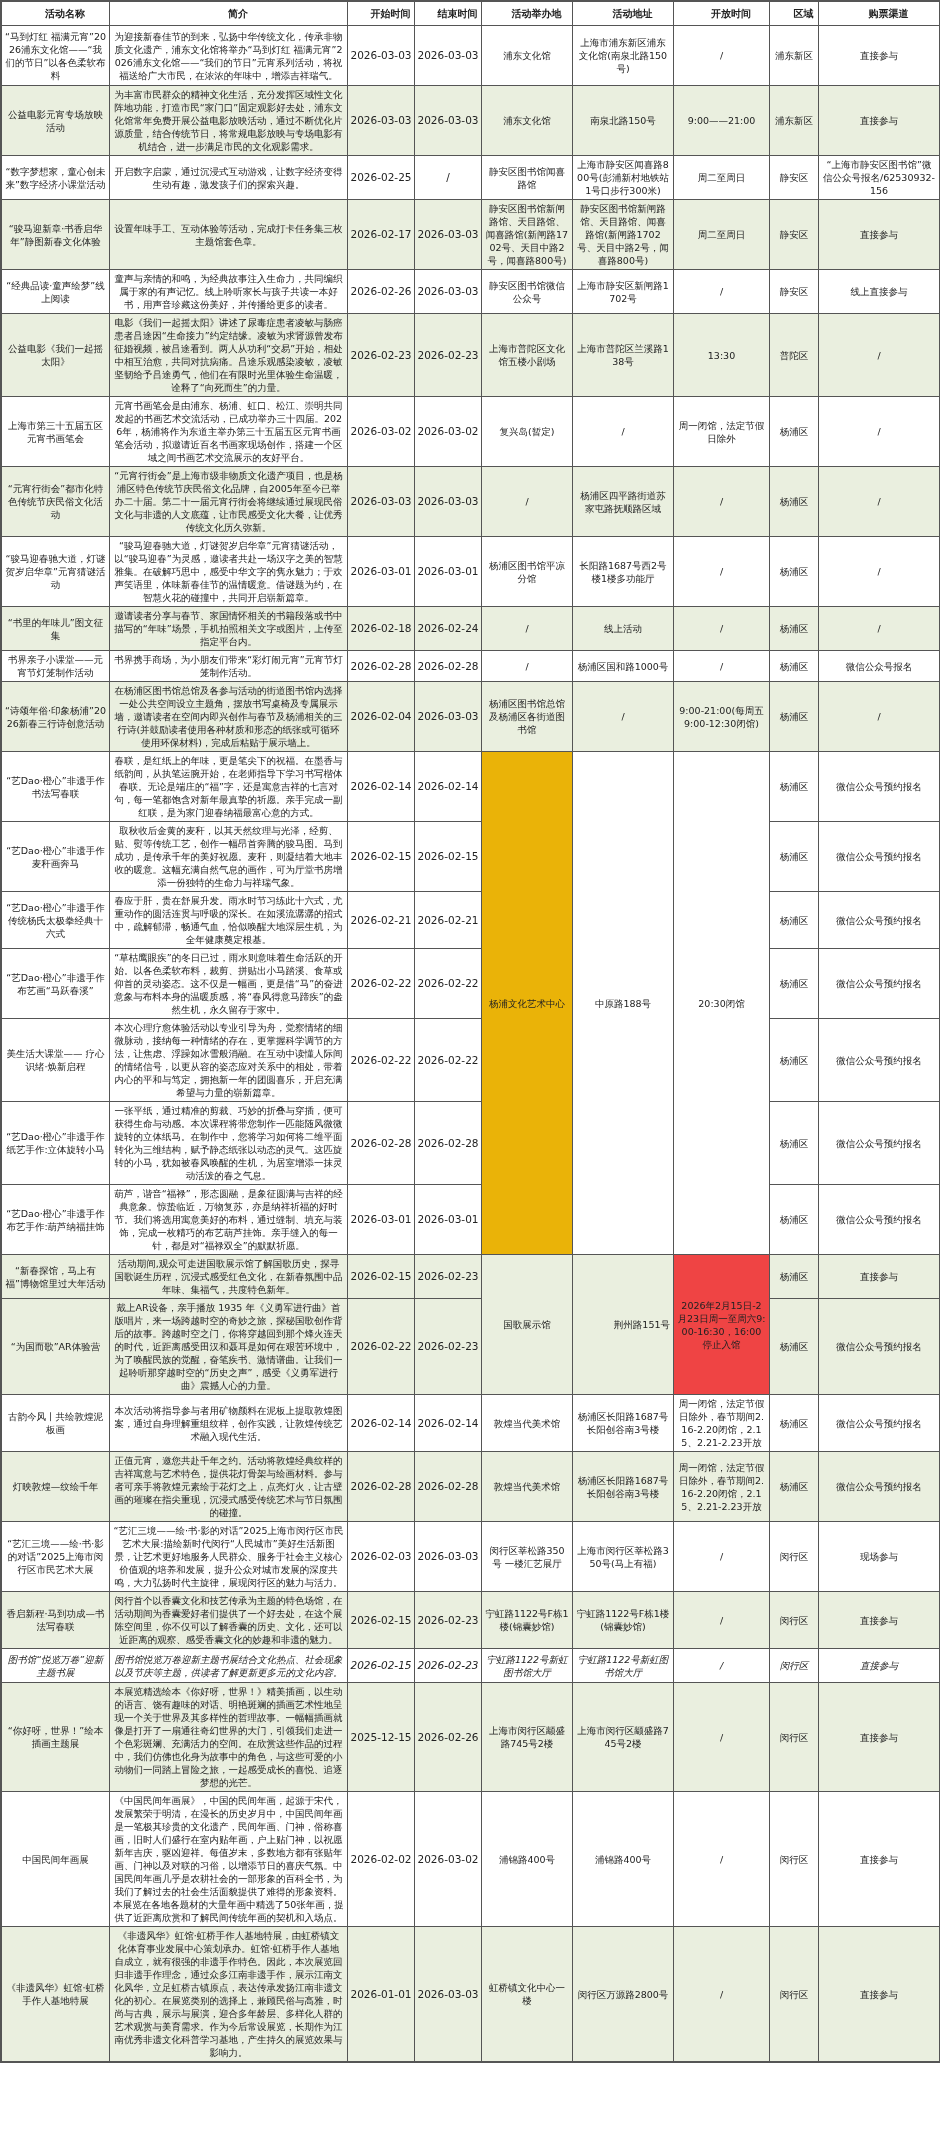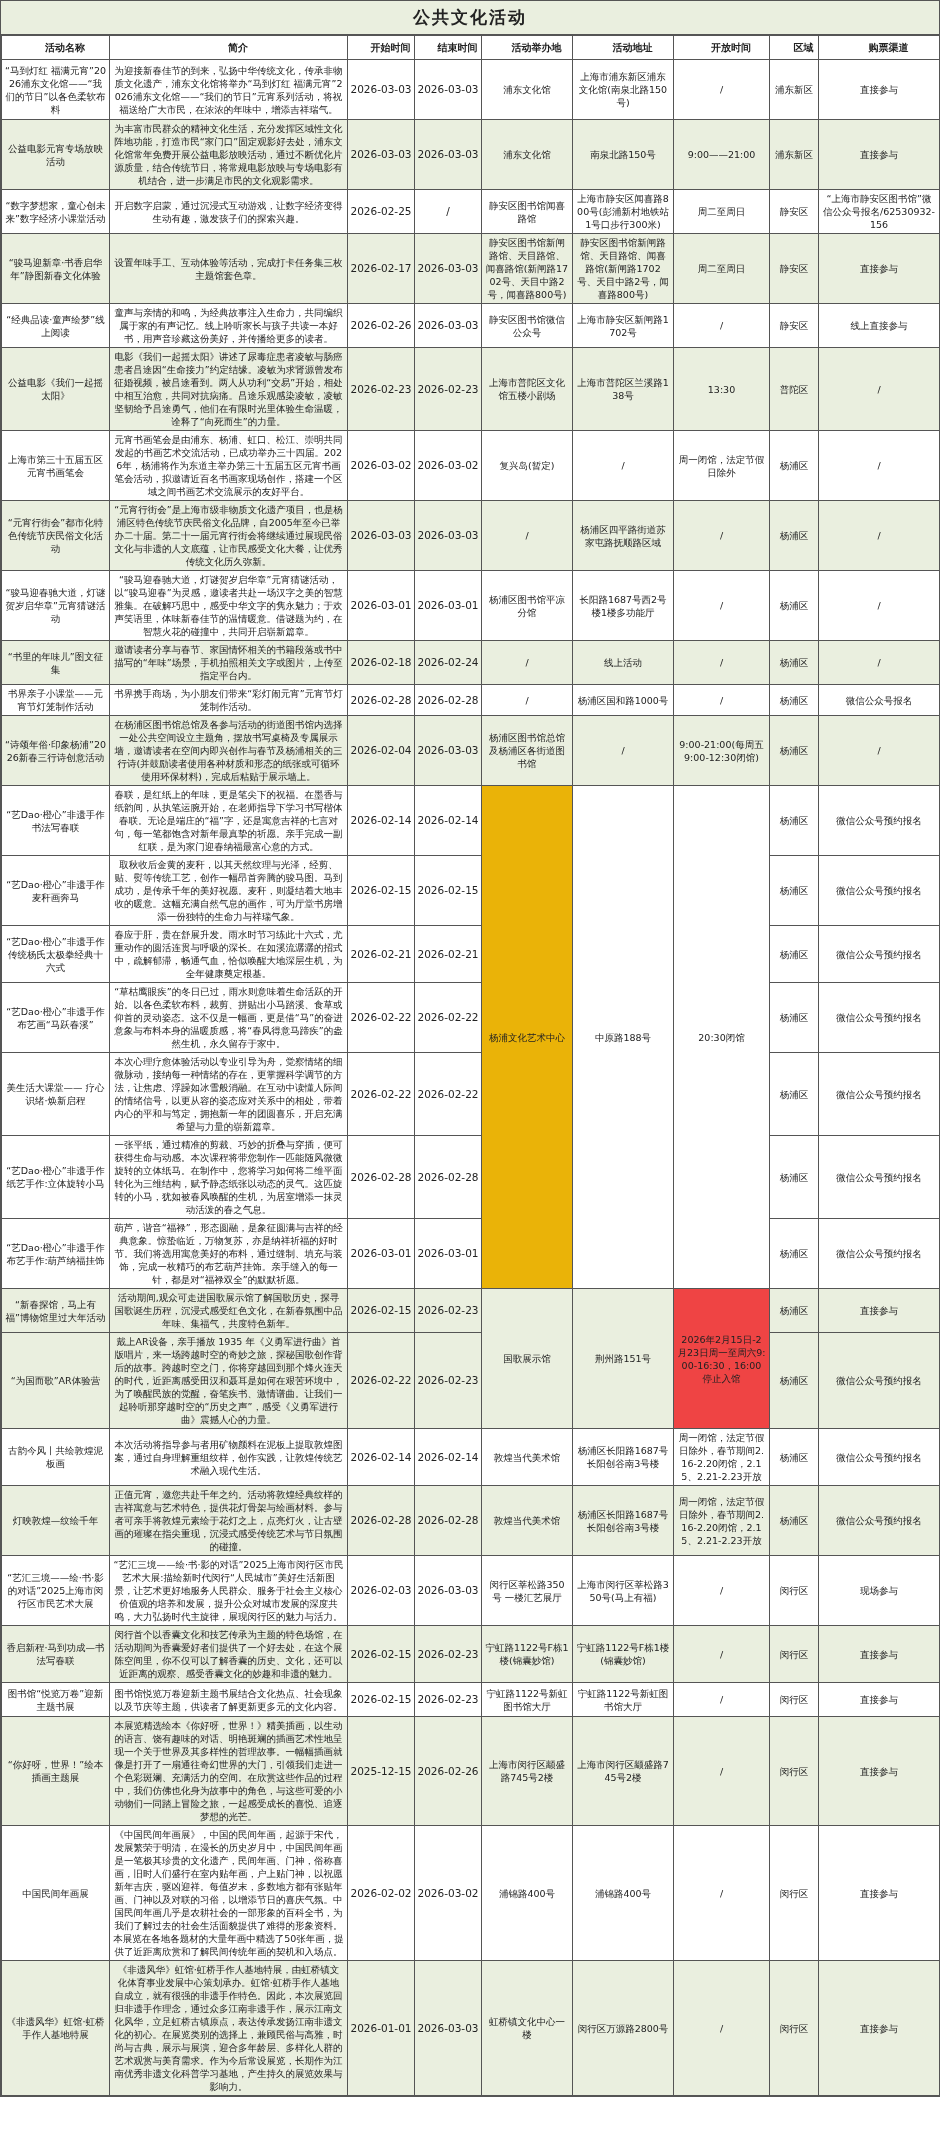--- a/index.html
+++ b/index.html
@@ -11,21 +11,20 @@
   th{height:19px;font-weight:bold;background:#fff;font-size:10px;padding-left:22px;}
   tr.g td{background:#eaefdf;}
   tr.w td{background:#fff;}
   td.desc{font-size:9.5px;line-height:13px;}
   td.date{font-size:10.5px;white-space:nowrap;padding:2px 1px;}
 </style>
 </head>
 <body>
 
 <div class="wrap">
-  <div class="title">公共文化活动</div>
   <table>
     <colgroup>
       <col style="width:108px">
         <col style="width:238px">
         <col style="width:67px">
         <col style="width:67px">
       <col style="width:91px">
         <col style="width:101px">
         <col style="width:96px">
         <col style="width:49px">
@@ -235,21 +234,21 @@
           <td class="date">2026-03-01</td>
           <td>杨浦区</td>
           <td>微信公众号预约报名</td>
         </tr>
         <tr class="g" style="height: 44px;">
           <td>“新春探馆，马上有福”博物馆里过大年活动</td>
           <td class="desc">活动期间,观众可走进国歌展示馆了解国歌历史，探寻国歌诞生历程，沉浸式感受红色文化，在新春氛围中品年味、集福气，共度特色新年。</td>
           <td class="date">2026-02-15</td>
           <td class="date">2026-02-23</td>
           <td rowspan="2" style="background: rgb(234, 239, 223);">国歌展示馆</td>
-          <td rowspan="2" style="background: rgb(234, 239, 223);">荆州路151号</td>
+          <td rowspan="2" style="background: rgb(234, 239, 223); text-align: right;">荆州路151号</td>
           <td rowspan="2" style="background: #ef4444;">2026年2月15日-2月23日周一至周六9:00-16:30，16:00停止入馆</td>
           <td>杨浦区</td>
           <td>直接参与</td>
         </tr>
         <tr class="g" style="height: 66px;">
           <td>“为国而歌”AR体验营</td>
           <td class="desc">戴上AR设备，亲手播放 1935 年《义勇军进行曲》首版唱片，来一场跨越时空的奇妙之旅，探秘国歌创作背后的故事。跨越时空之门，你将穿越回到那个烽火连天的时代，近距离感受田汉和聂耳是如何在艰苦环境中，为了唤醒民族的觉醒，奋笔疾书、激情谱曲。让我们一起聆听那穿越时空的“历史之声”，感受《义勇军进行曲》震撼人心的力量。</td>
           <td class="date">2026-02-22</td>
           <td class="date">2026-02-23</td>
           <td>杨浦区</td>
@@ -292,21 +291,21 @@
           <td>香启新程·马到功成—书法写春联</td>
           <td class="desc">闵行首个以香囊文化和技艺传承为主题的特色场馆，在活动期间为香囊爱好者们提供了一个好去处，在这个展陈空间里，你不仅可以了解香囊的历史、文化，还可以近距离的观察、感受香囊文化的妙趣和非遗的魅力。</td>
           <td class="date">2026-02-15</td>
           <td class="date">2026-02-23</td>
           <td>宁虹路1122号F栋1楼(锦囊妙馆)</td>
           <td>宁虹路1122号F栋1楼(锦囊妙馆)</td>
           <td>/</td>
           <td>闵行区</td>
           <td>直接参与</td>
         </tr>
-        <tr class="w" style="height: 34px;">
+        <tr class="w" style="height: 34px; font-style: italic;">
           <td>图书馆“悦览万卷”迎新主题书展</td>
           <td class="desc">图书馆悦览万卷迎新主题书展结合文化热点、社会现象以及节庆等主题，供读者了解更新更多元的文化内容。</td>
           <td class="date">2026-02-15</td>
           <td class="date">2026-02-23</td>
           <td>宁虹路1122号新虹图书馆大厅</td>
           <td>宁虹路1122号新虹图书馆大厅</td>
           <td>/</td>
           <td>闵行区</td>
           <td>直接参与</td>
         </tr>

